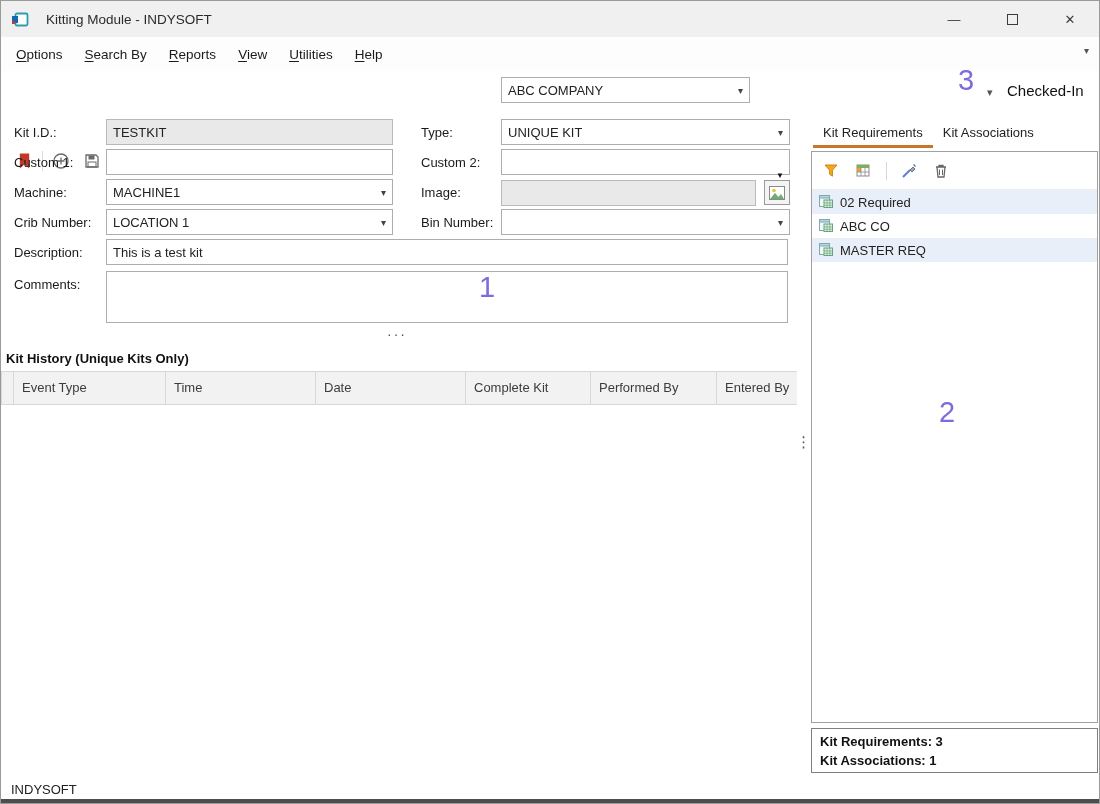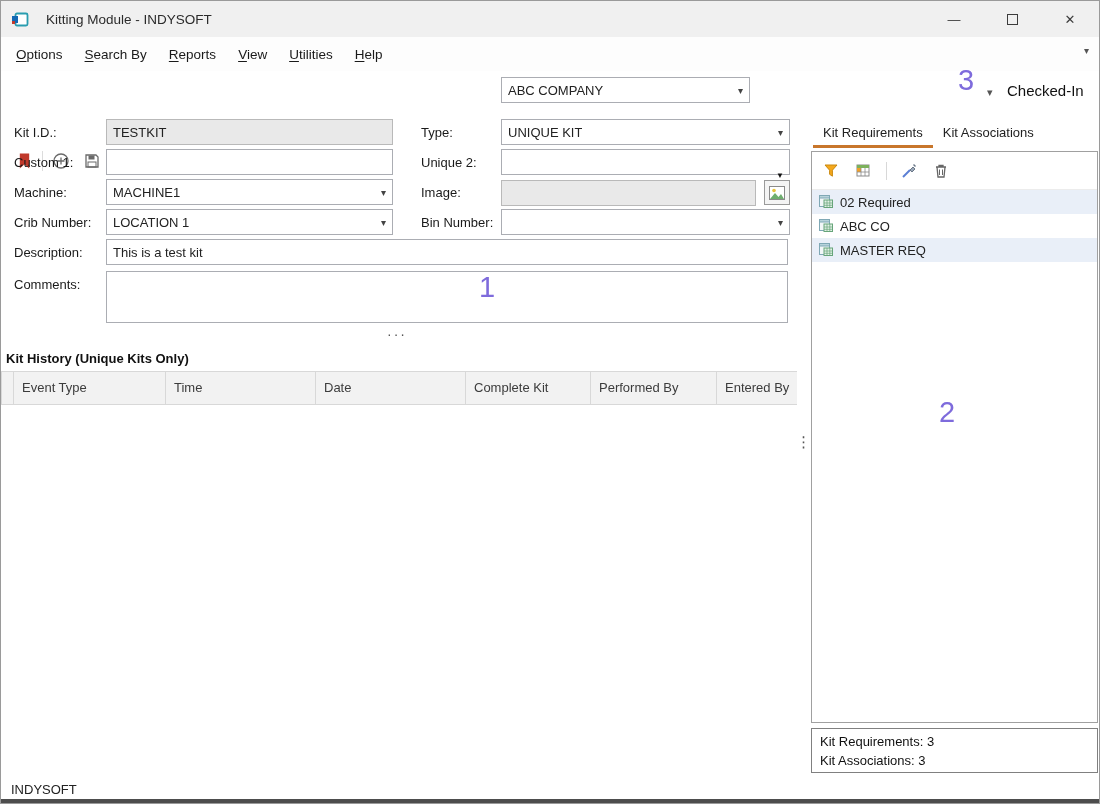--- a/index.html
+++ b/index.html
@@ -58,21 +58,21 @@
   .tabs { position:absolute; left:812px; top:118px; display:flex; }
   .tab { padding:6px 10px 5px 10px; color:#222; }
   .tab.active { border-bottom:3px solid #c8762b; }
   .panel-box { position:absolute; left:810px; top:150px; width:287px; height:572px; border:1px solid #a0a0a0; background:#fff; }
   .panel-toolbar { height:38px; display:flex; align-items:center; padding-left:10px; gap:12px; border-bottom:1px solid #ececec; }
   .pt-sep { width:1px; height:18px; background:#d8d8d8; }
   .pti { width:20px; height:20px; display:flex; align-items:center; justify-content:center; }
   .lr { height:24px; display:flex; align-items:center; padding-left:6px; gap:6px; }
   .lr:nth-child(odd) { background:#e9eff8; }
   .lr .lbl { color:#222; }
-  .summary-box { position:absolute; left:810px; top:727px; width:287px; height:45px; border:1px solid #808080; background:#fff; padding:3px 8px; }
+  .summary-box { position:absolute; left:810px; top:727px; width:287px; height:45px; border:1px solid #808080; background:#fff; padding:3px 8px;font-weight:bold; }
   .summary-box div { line-height:19px; color:#111; }
 
   .statusbar-text { position:absolute; left:10px; top:781px; color:#222; }
 </style>
 </head>
 <body>
 
 <div class="win">
 
   <div class="titlebar">
@@ -159,21 +159,21 @@
   <span class="flabel" style="left:13px; top:124px">Kit I.D.:</span>
   <input class="tb" style="left: 105px; top: 118px; width: 287px;" readonly="" value="TESTKIT">
   <span class="flabel" style="left:420px; top:124px">Type:</span>
   <div class="combo" style="left:500px; top:118px; width:289px">
     <span class="val">UNIQUE KIT</span>
     <span class="chev">▾</span>
   </div>
 
   <span class="flabel" style="left:13px; top:154px">Custom 1:</span>
   <input class="tb" style="left: 105px; top: 148px; width: 287px;" value="">
-  <span class="flabel" style="left:420px; top:154px">Unique 2:</span>
+  <span class="flabel" style="left:420px; top:154px">Custom 2:</span>
   <input class="tb" style="left: 500px; top: 148px; width: 289px;" value="">
 
   <span class="flabel" style="left:13px; top:184px">Machine:</span>
   <div class="combo" style="left:105px; top:178px; width:287px">
     <span class="val">MACHINE1</span>
     <span class="chev">▾</span>
   </div>
   <span class="flabel" style="left:420px; top:184px">Image:</span>
   <input class="tb" style="left: 500px; top: 179px; width: 255px;" readonly="" value="">
   <span class="img-drop">▼</span>
@@ -281,19 +281,19 @@
               <path d="M6 10h8.5M6 12.3h8.5M9 7v7.5M11.8 7v7.5" stroke="#67a57a" stroke-width="0.7"></path>
             </svg></span>
         <span class="lbl">MASTER REQ</span>
       </div>
     </div>
   </div>
   <span class="annot" style="left:938px; top:397px">2</span>
 
   <div class="summary-box">
     <div>Kit Requirements: 3</div>
-    <div>Kit Associations: 3</div>
+    <div>Kit Associations: 1</div>
   </div>
 
   <span class="statusbar-text">INDYSOFT</span>
 
   <div class="bottom-edge"></div>
 </div>
 
 </body></html>

